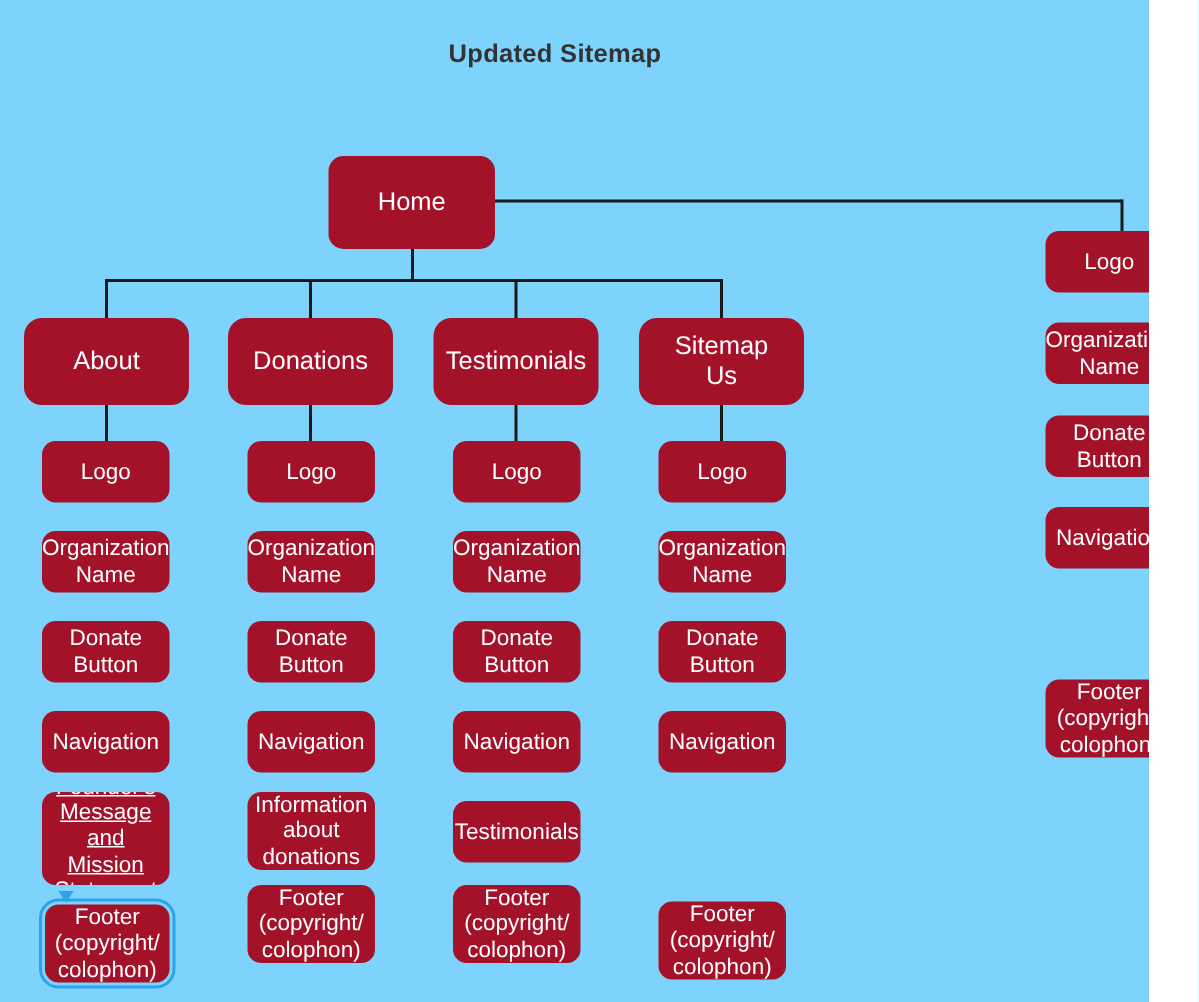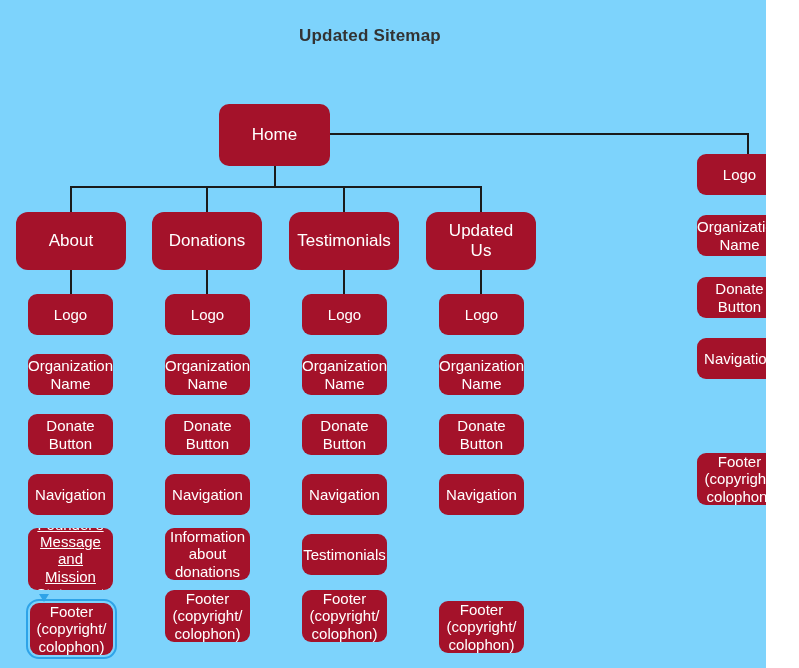--- a/index.html
+++ b/index.html
@@ -101,21 +101,21 @@
   <div class="edge v" style="left:70px; top:270px; height:24px;"></div>
   <div class="edge v" style="left:206px; top:270px; height:24px;"></div>
   <div class="edge v" style="left:343px; top:270px; height:24px;"></div>
   <div class="edge v" style="left:480px; top:270px; height:24px;"></div>
 
   <div class="node root" style="left:219px; top:104px; width:111px; height:62px;">Home</div>
 
   <div class="node level2" style="left:16px; top:212px; width:110px; height:58px;">About</div>
   <div class="node level2" style="left:152px; top:212px; width:110px; height:58px;">Donations</div>
   <div class="node level2" style="left:289px; top:212px; width:110px; height:58px;">Testimonials</div>
-  <div class="node level2" style="left:426px; top:212px; width:110px; height:58px;">Updated Us</div>
+  <div class="node level2" style="left:426px; top:212px; width:110px; height:58px;">Sitemap Us</div>
 
   <div class="node leaf" style="left:28px; top:294px; width:85px; height:41px;">Logo</div>
   <div class="node leaf" style="left:28px; top:354px; width:85px; height:41px;">Organization<br>Name</div>
   <div class="node leaf" style="left:28px; top:414px; width:85px; height:41px;">Donate Button</div>
   <div class="node leaf" style="left:28px; top:474px; width:85px; height:41px;">Navigation</div>
   <div class="node leaf" style="left:28px; top:528px; width:85px; height:62px;text-decoration:underline;">Founder's<br>Message and<br>Mission<br>Statement</div>
   <div class="sel-caret" style="left:39px; top:594px;"></div>
   <div class="node leaf selected" style="left:30px; top:603px; width:83px; height:52px;">Footer<br>(copyright/<br>colophon)</div>
 
   <div class="node leaf" style="left:165px; top:294px; width:85px; height:41px;">Logo</div>

